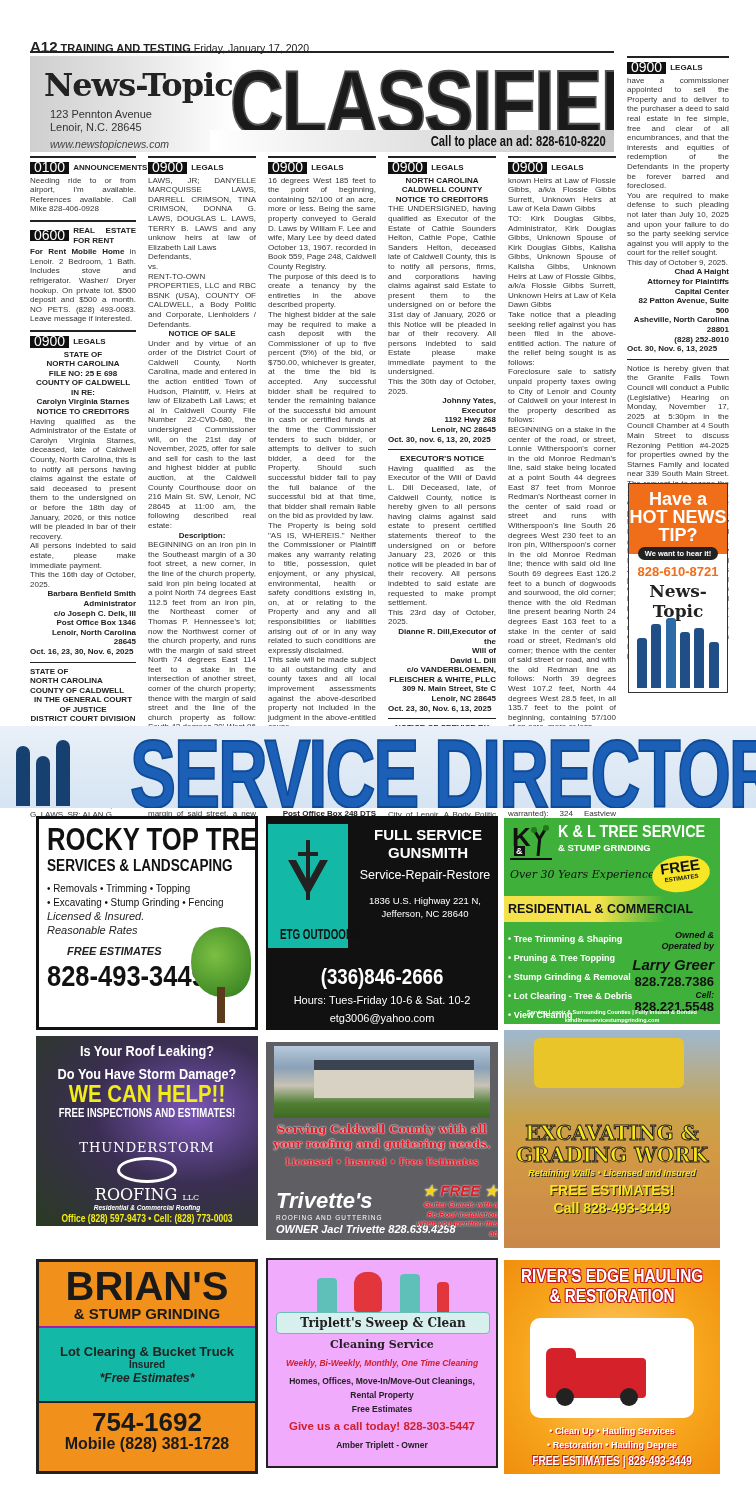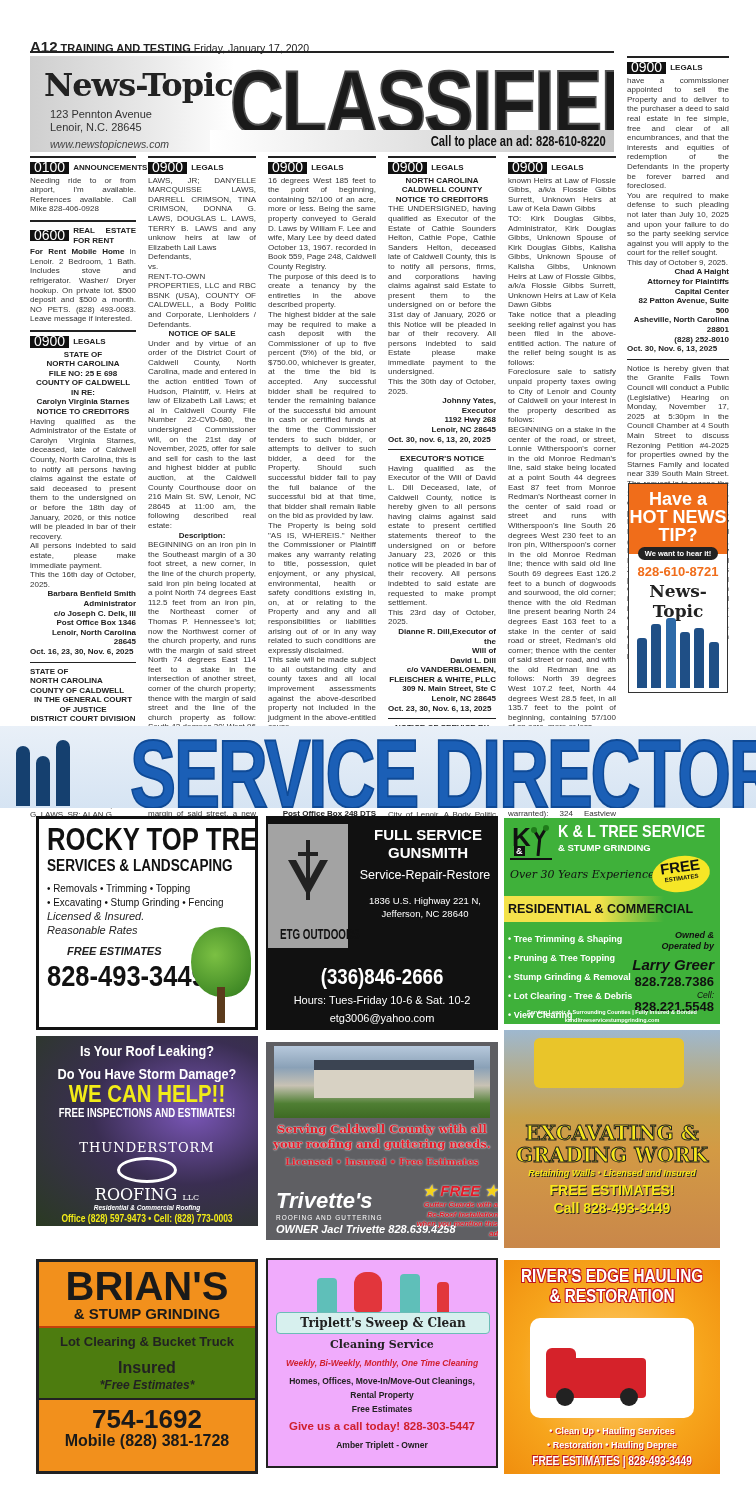--- a/index.html
+++ b/index.html
@@ -41,21 +41,21 @@
   .rocky .h2{font-weight:bold;font-size:16px;line-height:18px;color:#111;transform:scaleX(0.85);transform-origin:left top;white-space:nowrap;margin-top:2px;}
   .rocky .bul{font-size:11px;line-height:14px;color:#111;margin-top:6px;transform:scaleX(0.9);transform-origin:left top;white-space:nowrap;}
   .rocky .em{font-weight:bold;font-size:11px;line-height:14px;color:#111;margin-top:6px;}
   .rocky .it{font-style:italic;font-size:11px;line-height:14px;}
   .rocky .fe{font-weight:bold;font-style:italic;font-size:11px;margin:8px 0 0 20px;}
   .rocky .ph{font-weight:bold;font-size:30px;line-height:30px;color:#111;margin-top:4px;transform:scaleX(0.85);transform-origin:left top;white-space:nowrap;}
   .rocky .tree{position:absolute;right:4px;bottom:4px;width:60px;height:96px;}
   .rocky .tree .crown{position:absolute;left:0;top:0;width:60px;height:70px;background:radial-gradient(circle at 40% 40%,#7bc043,#2f7a1d);border-radius:50% 45% 40% 50%;}
   .rocky .tree .trunk{position:absolute;left:26px;top:60px;width:8px;height:36px;background:#5b3b1c;}
   .etg{left:266px;top:816px;width:232px;height:214px;background:#111;color:#fff;}
-  .etg .logo{position:absolute;left:2px;top:8px;width:80px;height:124px;background:#a3a3a3;color:#111;}
+  .etg .logo{position:absolute;left:2px;top:8px;width:80px;height:124px;background:#14b8a6;color:#111;}
   .etg .logo .mark{position:absolute;left:16px;top:16px;width:48px;height:70px;}
   .etg .logo .name{position:absolute;left:0;right:0;bottom:6px;text-align:center;font-weight:bold;font-size:14px;transform:scaleX(0.7);white-space:nowrap;}
   .etg .fs{position:absolute;left:94px;top:10px;width:136px;text-align:center;font-weight:bold;font-size:15px;line-height:18px;}
   .etg .srr{position:absolute;left:86px;top:52px;width:146px;text-align:center;font-size:12.5px;}
   .etg .addr{position:absolute;left:86px;top:78px;width:146px;text-align:center;font-size:9.5px;line-height:13px;}
   .etg .ph{position:absolute;left:0;right:0;top:148px;text-align:center;font-weight:bold;font-size:22px;transform:scaleX(0.85);}
   .etg .hrs{position:absolute;left:0;right:0;top:178px;text-align:center;font-size:11px;}
   .etg .em{position:absolute;left:0;right:0;top:196px;text-align:center;font-size:11px;}
   .kl{left:504px;top:818px;width:216px;height:206px;background:#3fb13a;color:#111;}
   .kl .logo{position:absolute;left:6px;top:4px;width:42px;height:38px;border-bottom:2px solid #111;}
@@ -66,21 +66,21 @@
   .kl .sub{position:absolute;left:54px;top:24px;font-weight:bold;font-size:9.5px;color:#fff;}
   .kl .exp{position:absolute;left:6px;top:50px;font-family:"DejaVu Serif",serif;font-style:italic;font-size:11px;}
   .kl .star{position:absolute;left:148px;top:38px;width:58px;height:36px;background:#f6e626;border-radius:50%;transform:rotate(-8deg);text-align:center;}
   .kl .star .f{font-weight:bold;font-size:15px;line-height:16px;padding-top:3px;}
   .kl .star .e{font-size:6px;font-weight:bold;}
   .kl .res{position:absolute;left:0;top:78px;width:160px;height:26px;background:linear-gradient(90deg,#f3e24b 0%,#f3e24b 60%,#3fb13a 100%);font-weight:bold;font-size:12.5px;padding:6px 4px;white-space:nowrap;}
   .kl .list{position:absolute;left:4px;top:112px;font-weight:bold;font-size:9px;line-height:19px;color:#fff;}
   .kl .own{position:absolute;right:6px;top:112px;text-align:right;font-style:italic;font-weight:bold;font-size:9px;line-height:11px;}
   .kl .larry{position:absolute;right:6px;top:138px;font-style:italic;font-weight:bold;font-size:15px;}
   .kl .p1{position:absolute;right:6px;top:156px;font-weight:bold;font-size:13px;}
-  .kl .cell{position:absolute;right:6px;top:172px;font-weight:normal;font-size:8.5px;font-style:italic;}
+  .kl .cell{position:absolute;right:6px;top:172px;font-weight:bold;font-size:8.5px;font-style:italic;}
   .kl .p2{position:absolute;right:6px;top:181px;font-weight:bold;font-size:13px;}
   .kl .foot{position:absolute;left:0;right:0;bottom:0;font-size:5.5px;color:#fff;text-align:center;font-weight:bold;line-height:8px;}
   .thunder{left:36px;top:1036px;width:222px;height:190px;background:radial-gradient(ellipse at 70% 40%,#7a56b8 0%,#3a2e52 45%,#2a3a22 100%);color:#fff;}
   .thunder .l1{text-align:center;font-weight:bold;font-size:15px;line-height:17px;margin-top:6px;transform:scaleX(0.85);white-space:nowrap;}
   .thunder .l3{text-align:center;font-weight:bold;font-size:24px;line-height:24px;color:#f2ec18;transform:scaleX(0.85);white-space:nowrap;}
   .thunder .l4{text-align:center;font-weight:bold;font-size:12px;line-height:14px;transform:scaleX(0.8);white-space:nowrap;}
   .thunder .brand{text-align:center;font-family:"DejaVu Serif",serif;font-size:13px;margin-top:20px;letter-spacing:1px;}
   .thunder .bolt{width:60px;height:26px;margin:2px auto;border:3px solid #fff;border-radius:50%;}
   .thunder .roof{text-align:center;font-family:"DejaVu Serif",serif;font-size:16px;}
   .thunder .roof small{font-size:8px;}
@@ -101,23 +101,23 @@
   .exc{left:504px;top:1030px;width:216px;height:218px;background:linear-gradient(180deg,#9eb8cf 0%,#c9a24b 40%,#d39a44 55%,#c9874a 100%);}
   .exc .mach{position:absolute;left:30px;top:8px;width:150px;height:50px;background:#e9c52a;border-radius:6px;}
   .exc .t1{position:absolute;left:0;right:0;top:92px;text-align:center;font-family:"DejaVu Serif",serif;font-weight:bold;font-size:20px;line-height:22px;color:#f6e71c;-webkit-text-stroke:1px #222;}
   .exc .t2{position:absolute;left:0;right:0;top:138px;text-align:center;font-style:italic;font-weight:bold;font-size:9px;color:#f6e71c;text-shadow:1px 1px 0 #222;}
   .exc .t3{position:absolute;left:0;right:0;top:152px;text-align:center;font-weight:bold;font-size:14px;color:#f6e71c;text-shadow:1px 1px 0 #222;}
   .exc .t4{position:absolute;left:0;right:0;top:170px;text-align:center;font-weight:bold;font-size:14px;color:#f6e71c;text-shadow:1px 1px 0 #222;}
   .brian{left:36px;top:1259px;width:222px;height:215px;background:#f2901c;border:3px solid #222;}
   .brian .b1{text-align:center;font-weight:bold;font-size:40px;line-height:40px;color:#1a1a1a;margin-top:4px;}
   .brian .b2{text-align:center;font-weight:bold;font-size:22px;line-height:22px;color:#1a1a1a;}
   .brian .b3{text-align:center;font-weight:bold;font-size:15px;line-height:16px;color:#1a1a1a;}
-  .brian .mid{background:#4d7c0f;border-top:2px solid #c2410c;border-bottom:2px solid #222;margin-top:4px;padding:6px 0;text-align:center;}
+  .brian .mid{background:#14b8a6;border-top:2px solid #a21caf;border-bottom:2px solid #222;margin-top:4px;padding:16px 0;text-align:center;}
   .brian .mid .a{font-weight:bold;font-size:13px;}
-  .brian .mid .b{font-weight:bold;font-size:16px;margin-top:10px;}
+  .brian .mid .b{font-weight:bold;font-size:10px;margin-top:0;}
   .brian .mid .c{font-style:italic;font-weight:bold;font-size:12px;margin-top:1px;}
   .brian .p1{text-align:center;font-weight:bold;font-size:26px;line-height:26px;margin-top:6px;color:#1a1a1a;}
   .brian .p2{text-align:center;font-weight:bold;font-size:16px;color:#1a1a1a;}
   .trip{left:266px;top:1258px;width:232px;height:210px;border:2px solid #222;background:#f0abfc;}
   .trip .icons{position:absolute;left:40px;top:8px;width:150px;height:44px;display:flex;align-items:flex-end;justify-content:space-around;}
   .trip .ico{width:20px;border-radius:4px 4px 0 0;}
   .trip .ribbon{position:absolute;left:8px;top:52px;width:214px;height:22px;background:#d7f0ee;border:1px solid #6cbcb7;border-radius:4px;text-align:center;font-family:"DejaVu Serif",serif;font-weight:bold;font-size:12px;line-height:20px;color:#222;}
   .trip .cs{position:absolute;left:0;right:0;top:78px;text-align:center;font-family:"DejaVu Serif",serif;font-weight:bold;font-size:11px;}
   .trip .wk{position:absolute;left:0;right:0;top:98px;text-align:center;font-style:italic;font-weight:bold;font-size:8.5px;color:#d0202e;}
   .trip .hm{position:absolute;left:0;right:0;top:114px;text-align:center;font-weight:bold;font-size:8.5px;line-height:14px;color:#222;}

